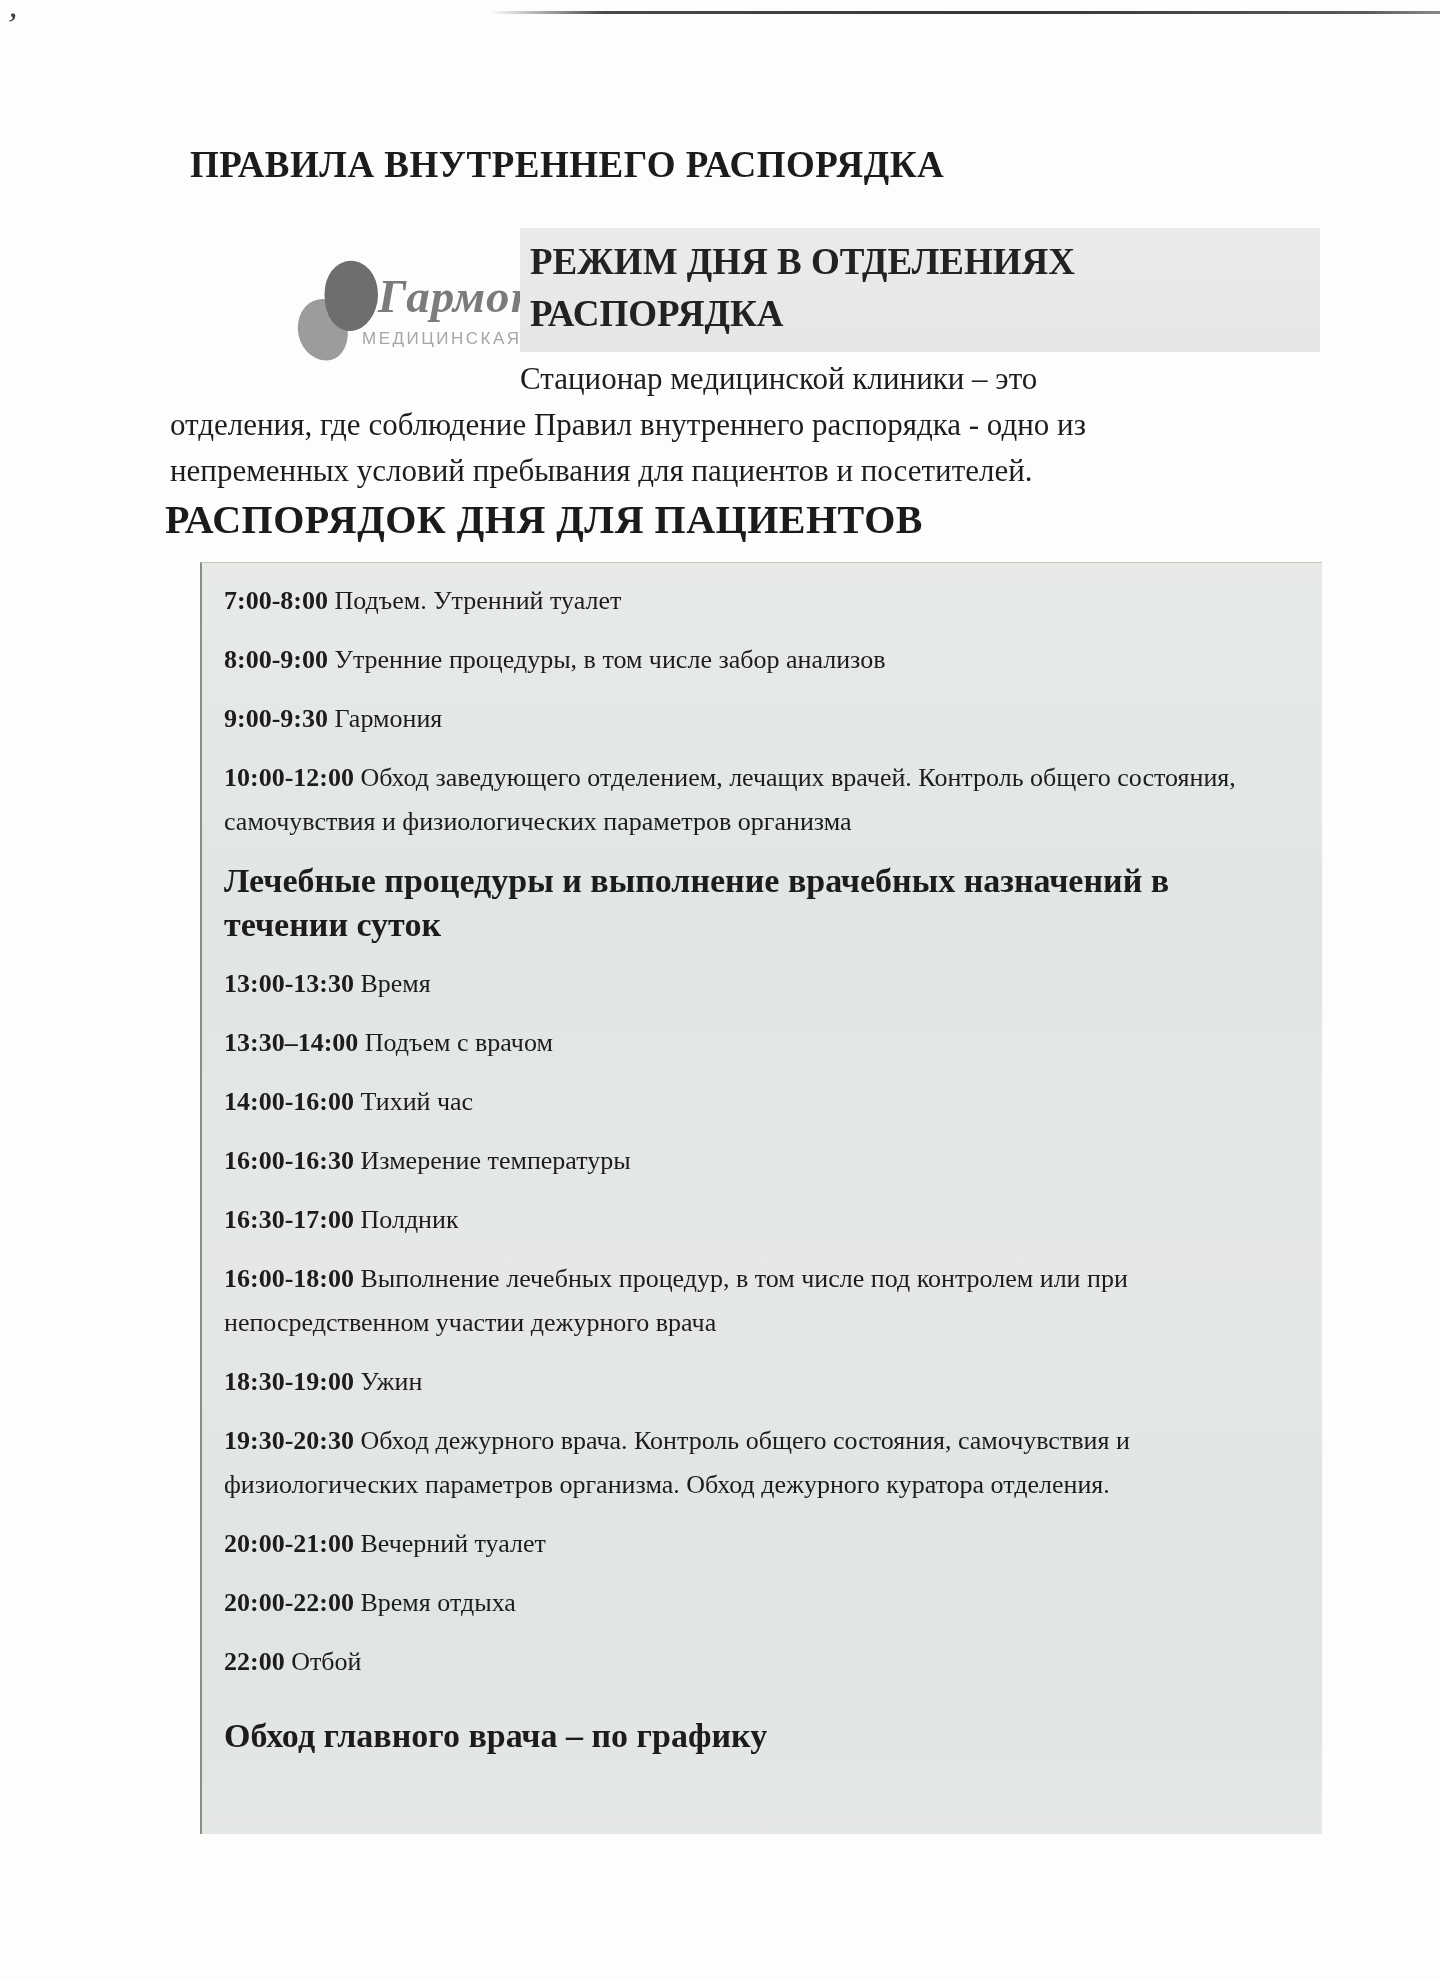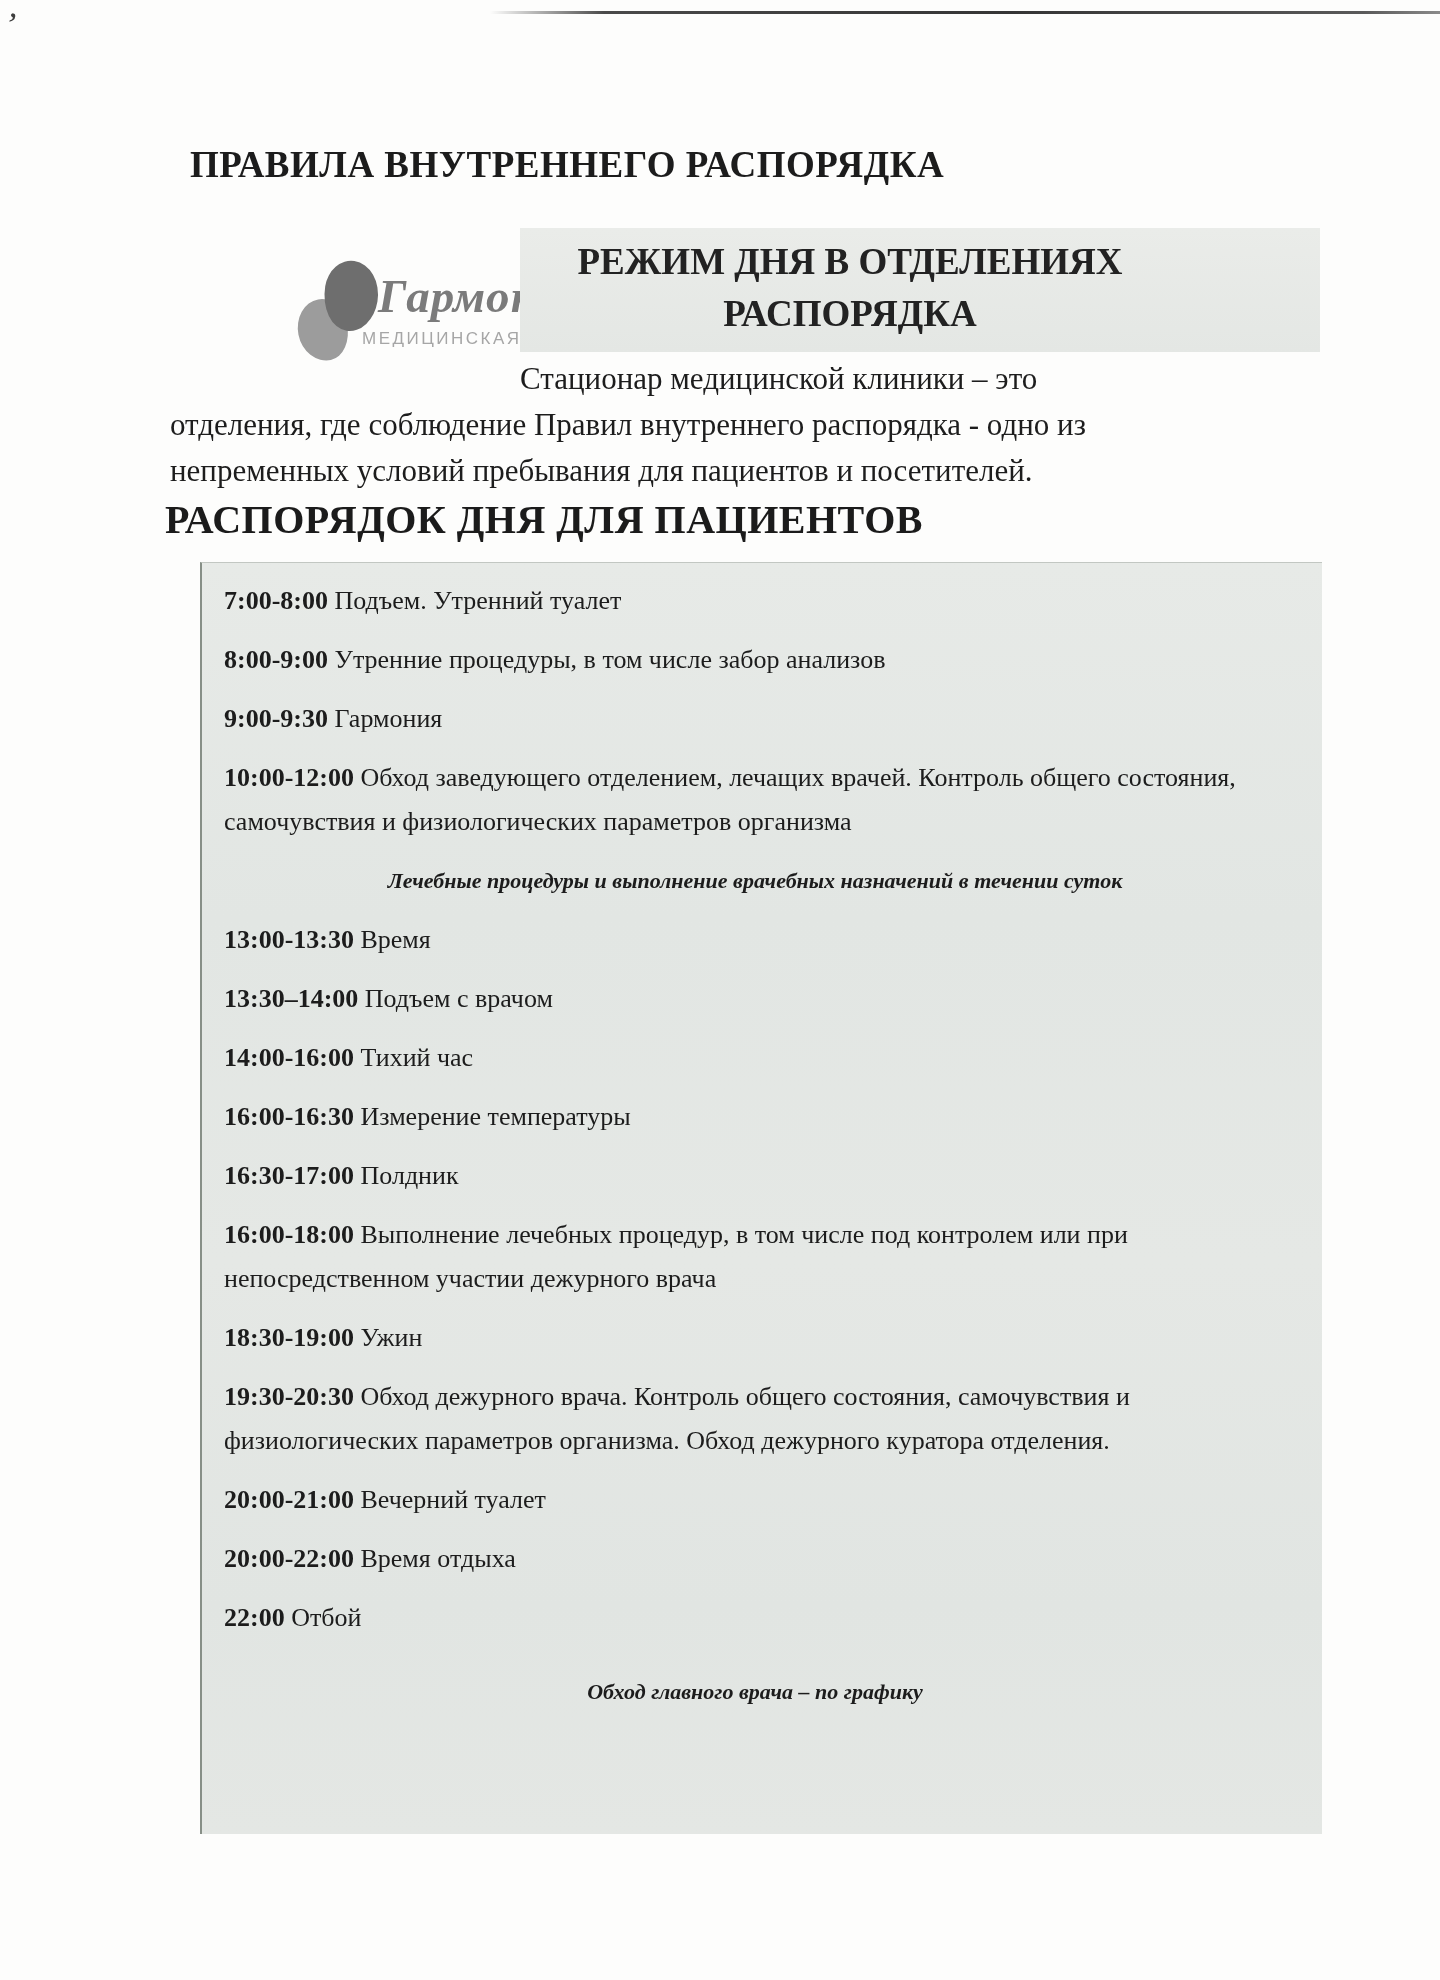--- a/index.html
+++ b/index.html
@@ -50,21 +50,21 @@
   .logo-sub{
     position:absolute;left:64px;top:74px;
     font-size:17px;color:#a6a6a6;letter-spacing:2.5px;white-space:nowrap;
     font-family:"Liberation Sans", sans-serif;
   }
   
   .regime-box{
     position:absolute;left:520px;top:228px;width:800px;height:124px;
     background:linear-gradient(180deg,#eaece9,#e4e7e4);
     box-sizing:border-box;padding:8px 150px 0 10px;
-    text-align:center;
+    text-align:left;
   }
   .regime-line{font-size:37px;font-weight:bold;line-height:52px;color:#222;}
   
   .intro{
     position:absolute;left:170px;top:356px;width:1015px;
     font-size:31px;line-height:46px;color:#1d1d1d;
   }
   .intro .line{display:block;}
   .intro .line.indented{margin-left:350px;}
   
@@ -81,22 +81,22 @@
     border-left:2px solid #878f87;
     border-top:1px solid #c2c7c2;
     padding:16px 36px 0 22px;
     overflow:hidden;
   }
   .sch-row{
     font-size:26px;line-height:44px;margin-bottom:15px;color:#1c1c1c;
   }
   .sch-time{font-weight:bold;}
   .sch-note{
-    font-size:22px;font-weight:bold;line-height:44px;
-    text-align:center;margin:4px 0 15px 0;color:#1c1c1c;font-style:italic;
+    font-size:34px;font-weight:bold;line-height:44px;
+    margin:4px 0 15px 0;color:#1c1c1c;
   }
   .sch-note:last-child{margin-top:30px;}
 </style>
 </head>
 <body>
 
 <div class="page">
 
   <div class="top-rule"></div>
   <div class="corner-mark">’</div>

